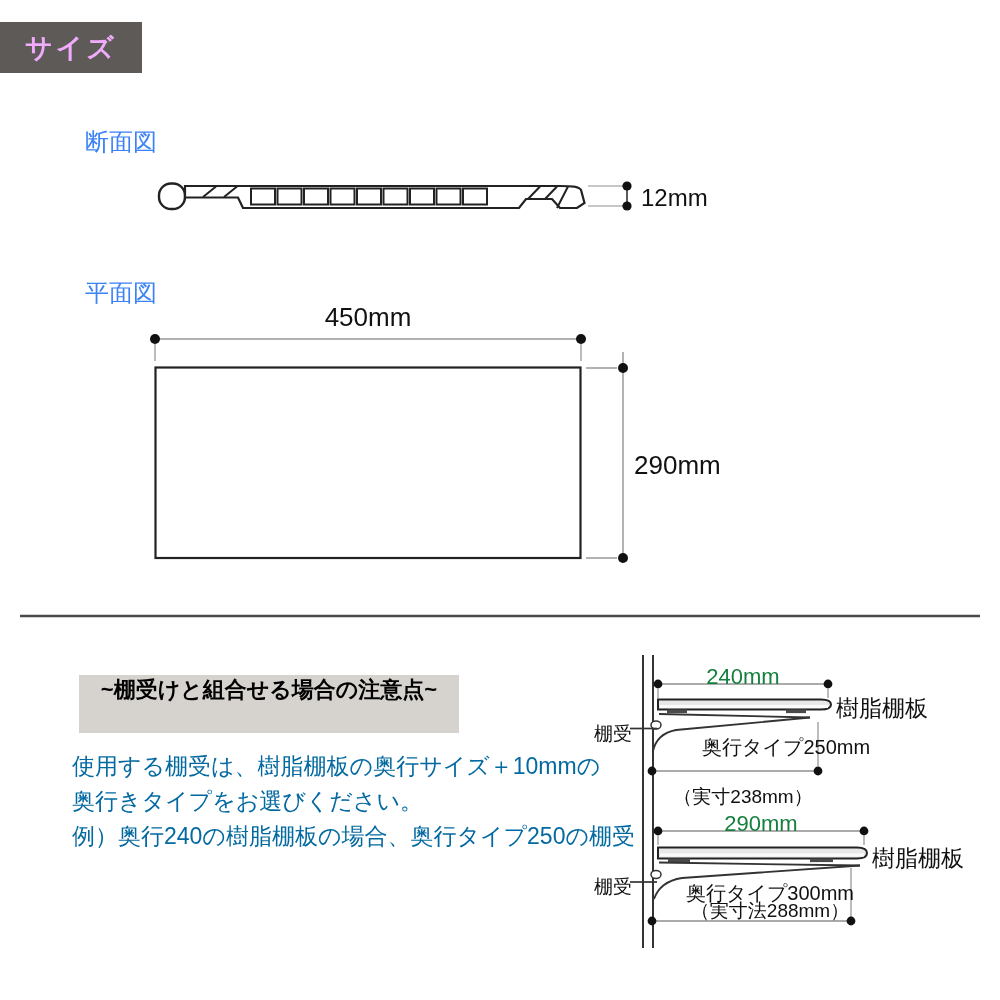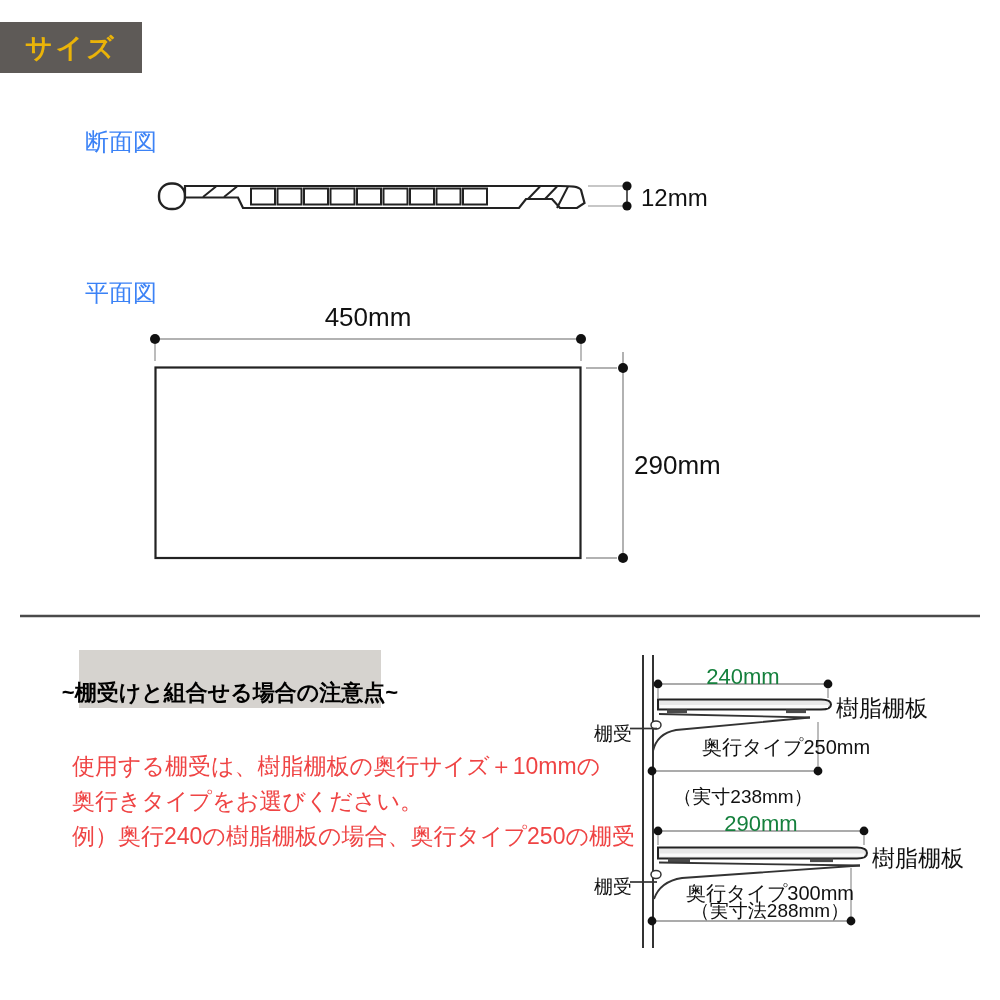--- a/index.html
+++ b/index.html
@@ -12,35 +12,35 @@
   *{margin:0;padding:0;box-sizing:border-box;}
   html,body{background:#ffffff;}
   .page{
     position:relative;width:1000px;height:1000px;background:#ffffff;overflow:hidden;
     font-family:"Liberation Sans","DejaVu Sans",sans-serif;color:#1a1a1a;
   }
   .abs{position:absolute;white-space:nowrap;}
   .art{position:absolute;left:0;top:0;width:1000px;height:1000px;}
 
   .size-badge{left:0;top:22px;width:142px;height:51px;background:var(--badge_bg);
-    color:#eab308;font-size:27px;font-weight:bold;letter-spacing:3px;
+    color:#f0abfc;font-size:27px;font-weight:bold;letter-spacing:3px;
     display:flex;align-items:center;justify-content:center;}
   .sec-label{font-size:24px;color:#3b82f6;}
   .lbl-cross{left:85px;top:126px;}
   .lbl-plan{left:85px;top:277px;text-align:center;}
 
   .dim-text{color:#111;}
   .t-12mm{left:641px;top:184px;font-size:24px;}
   .t-450{left:155px;top:302px;width:426px;text-align:center;font-size:26px;}
   .t-290{left:634px;top:450px;font-size:26px;}
 
-  .notes-box{left:79px;top:650px;width:302px;height:58px;background:var(--notes_bg);
-    display:flex;align-items:flex-end;justify-content:center;}
+  .notes-box{left:79px;top:675px;width:380px;height:58px;background:var(--notes_bg);
+    display:flex;align-items:flex-start;justify-content:center;}
   .notes-box span{font-size:22px;font-weight:bold;color:#000;}
-  .note-line{left:72px;font-size:23px;color:#ef4444;}
+  .note-line{left:72px;font-size:23px;color:#0369a1;}
   .nl1{top:751px;} .nl2{top:786px;} .nl3{top:821px;}
 
   .d-width{ text-align:center;font-size:22px;color:#15803d;}
   .d1-width{left:658px;top:664px;width:170px;}
   .d2-width{left:658px;top:811px;width:206px;}
   .part-label{font-size:23px;color:#111;}
   .d1-part{left:836px;top:693px;}
   .d2-part{left:872px;top:843px;}
   .bracket-label{font-size:19px;color:#111;width:40px;text-align:right;}
   .d1-bracket{left:592px;top:721px;}

